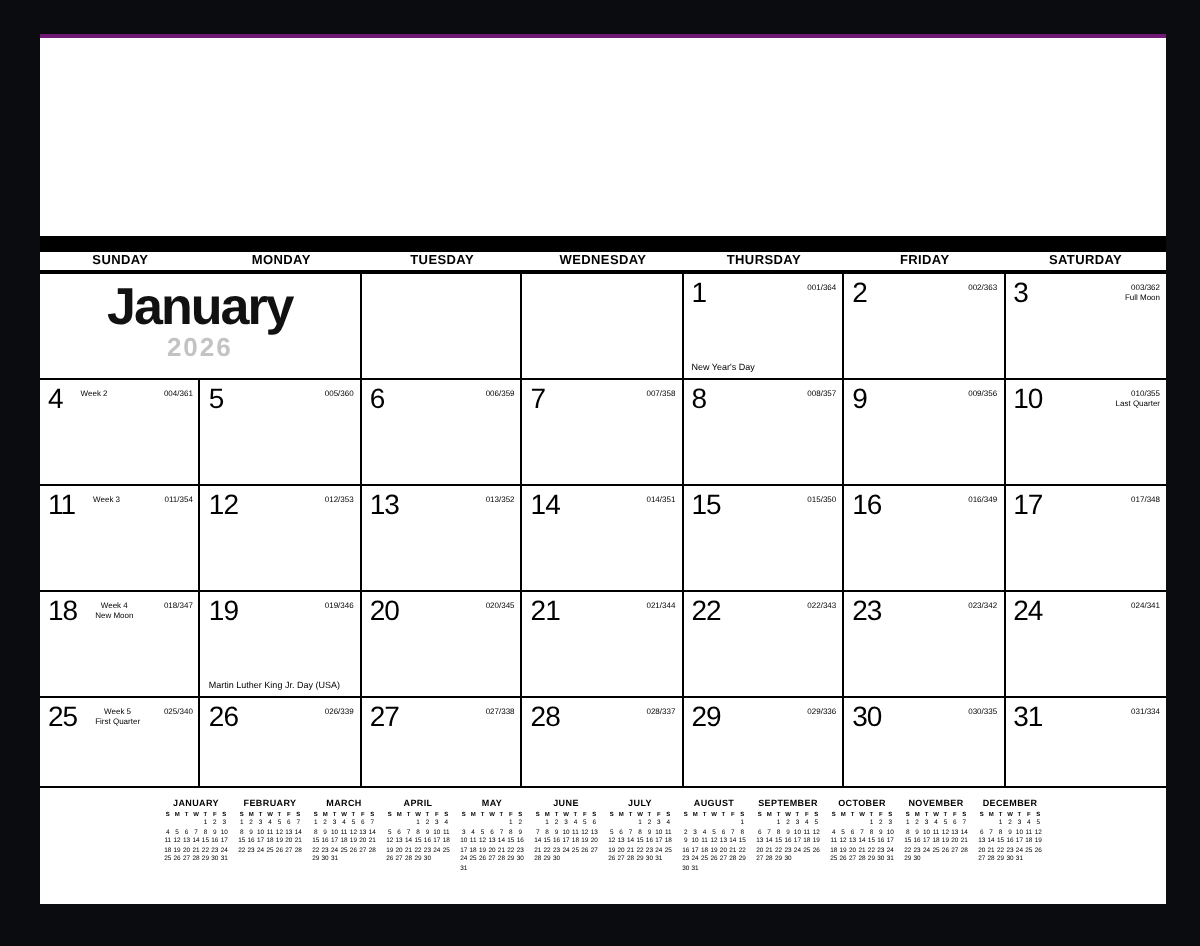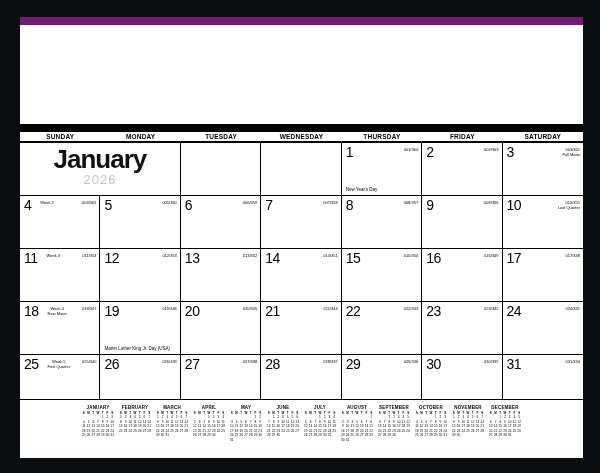--- a/index.html
+++ b/index.html
@@ -8,21 +8,21 @@
     background:#0b0c0f;
     position:relative;
     overflow:hidden;
     font-family:"Liberation Sans",sans-serif;
     -webkit-font-smoothing:antialiased;
   }
   .pad{
     position:absolute;left:20px;top:17px;
     width:563px;height:433px;
     background:#ffffff;
-    border-top:8px solid #701a75;
+    border-top:2px solid #701a75;
   }
   .memo{height:99px;background:#ffffff;}
   .header-band{height:8px;background:#000000;}
   .weekday-header{
     height:9px;
     display:grid;grid-template-columns:repeat(7,1fr);
     align-items:center;
     border-bottom:2px solid #000000;
     background:#ffffff;
   }
@@ -48,21 +48,21 @@
     grid-column:span 2;
     display:flex;flex-direction:column;
     align-items:center;justify-content:flex-start;
     padding-top:3px;
   }
   .month-name{
     font-size:26px;font-weight:bold;color:#111;
     letter-spacing:-1px;line-height:27px;
   }
   .year-label{
-    font-size:13px;font-weight:normal;color:#c3c3c3;
+    font-size:13px;font-weight:bold;color:#c3c3c3;
     letter-spacing:1px;line-height:13px;
   }
   .cell-top{display:flex;align-items:flex-start;padding:3px 3px 0 4px;}
   .day-num{font-size:14px;line-height:12px;color:#000;letter-spacing:-.5px;}
   .wk-stack{display:flex;flex-direction:column;align-items:center;margin-left:9px;margin-top:1px;}
   .right-stack{margin-left:auto;display:flex;flex-direction:column;align-items:flex-end;margin-top:1px;}
   .tiny{font-size:4px;line-height:5px;color:#000;white-space:nowrap;}
   .holiday{position:absolute;left:4px;bottom:3px;font-size:4.5px;line-height:5px;color:#000;white-space:nowrap;}
   .mini-strip{
     height:57px;background:#ffffff;

